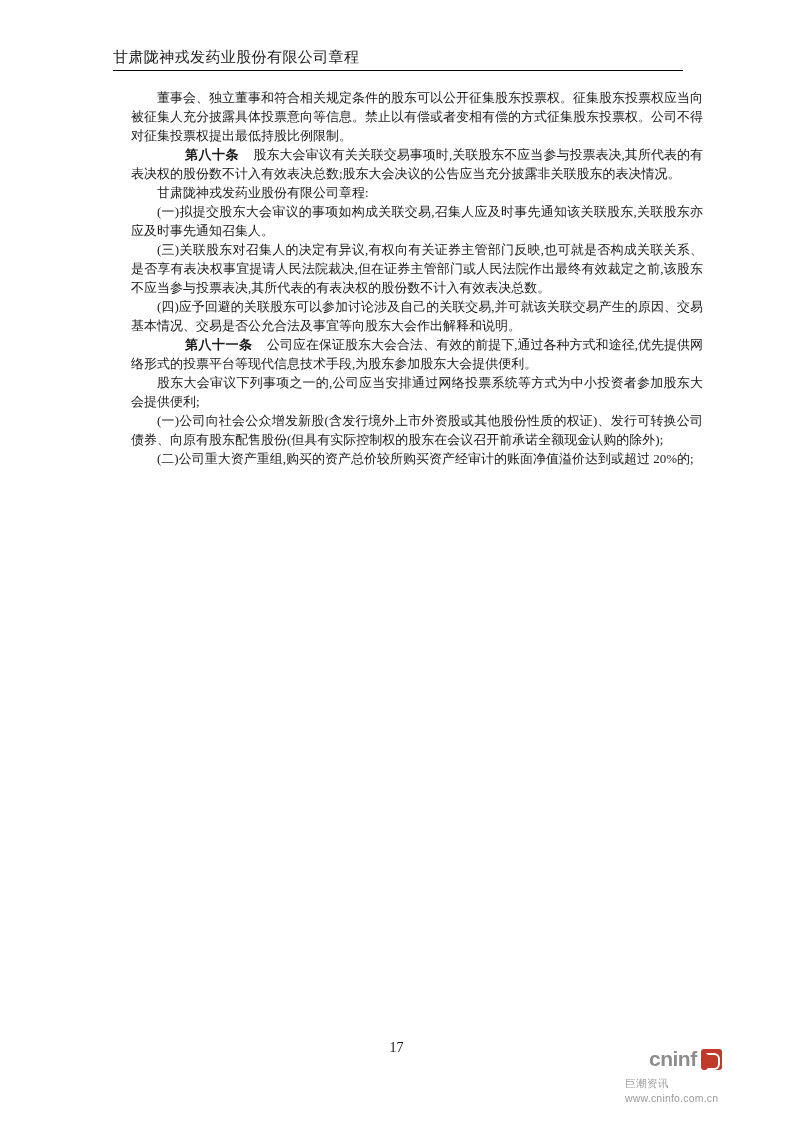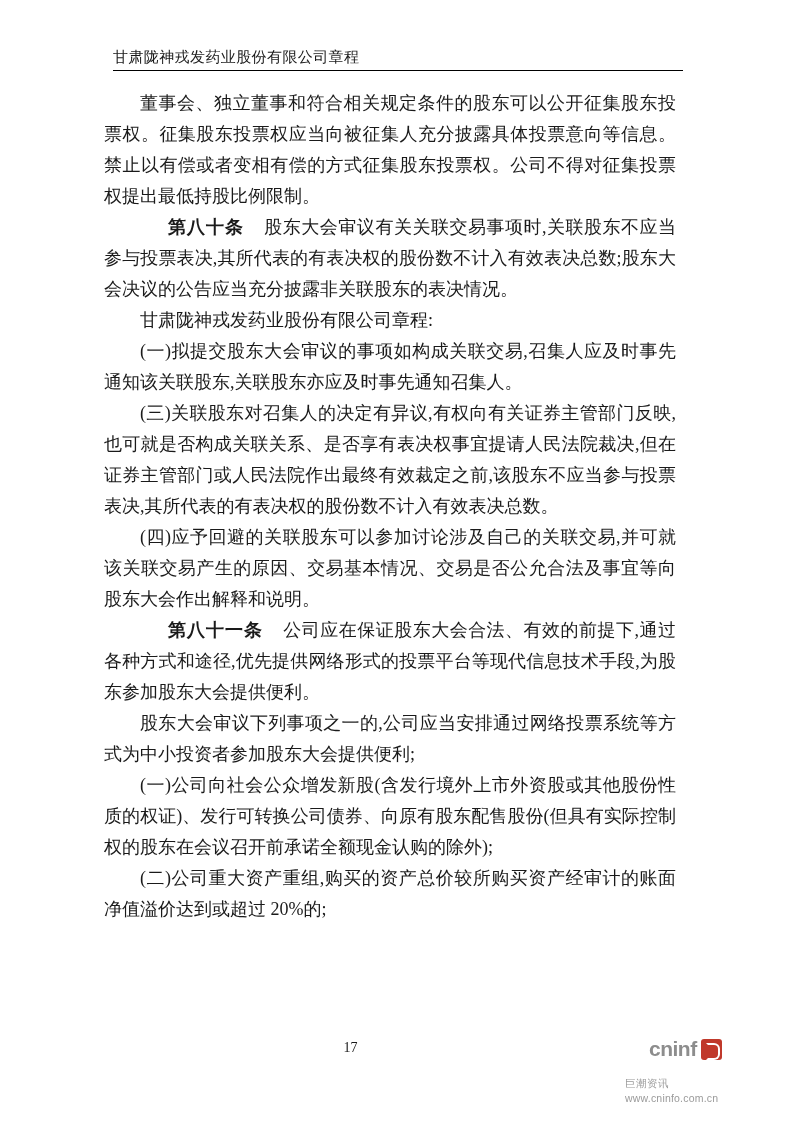--- a/index.html
+++ b/index.html
@@ -33,46 +33,46 @@
   .header-rule {
     position: absolute;
     left: 113px;
     top: 70px;
     width: 570px;
     height: 1px;
     background: #000000;
   }
   .content {
     position: absolute;
-    left: 104px;
+    left: 131px;
     top: 88px;
     width: 572px;
-    font-size: 18px;
-    line-height: 31px;
+    font-size: 13px;
+    line-height: 19px;
     text-align: justify;
     text-justify: inter-ideograph;
   }
   .para {
     margin: 0 0 0 0;
     text-indent: 2em;
   }
   .art-label {
     font-weight: bold;
     letter-spacing: 0.5px;
     margin-left: 28px;
   }
   .art-gap {
     display: inline-block;
     width: 1.1em;
   }
   .footer-page {
     position: absolute;
     left: 0;
     top: 1040px;
-    width: 701px;
+    width: 793px;
     text-align: center;
     font-size: 14px;
     color: #1a1a1a;
   }
   .watermark {
     position: absolute;
     right: 32px;
     bottom: 18px;
     width: 136px;
     text-align: left;
@@ -106,21 +106,21 @@
     width: 10px;
     height: 13px;
     border: 2px solid #ffffff;
     border-left-color: transparent;
     border-radius: 0 6px 6px 0;
   }
   .wm-sub {
     font-family: Liberation Serif, serif;
     font-size: 10.5px;
     color: #9a9a9a;
-    margin-top: 16px;
+    margin-top: 6px;
     letter-spacing: 0.5px;
   }
   .wm-url {
     font-family: "Liberation Sans", sans-serif;
     font-size: 10.5px;
     color: #9a9a9a;
     margin-top: 1px;
     letter-spacing: 0.2px;
   }
 </style>

